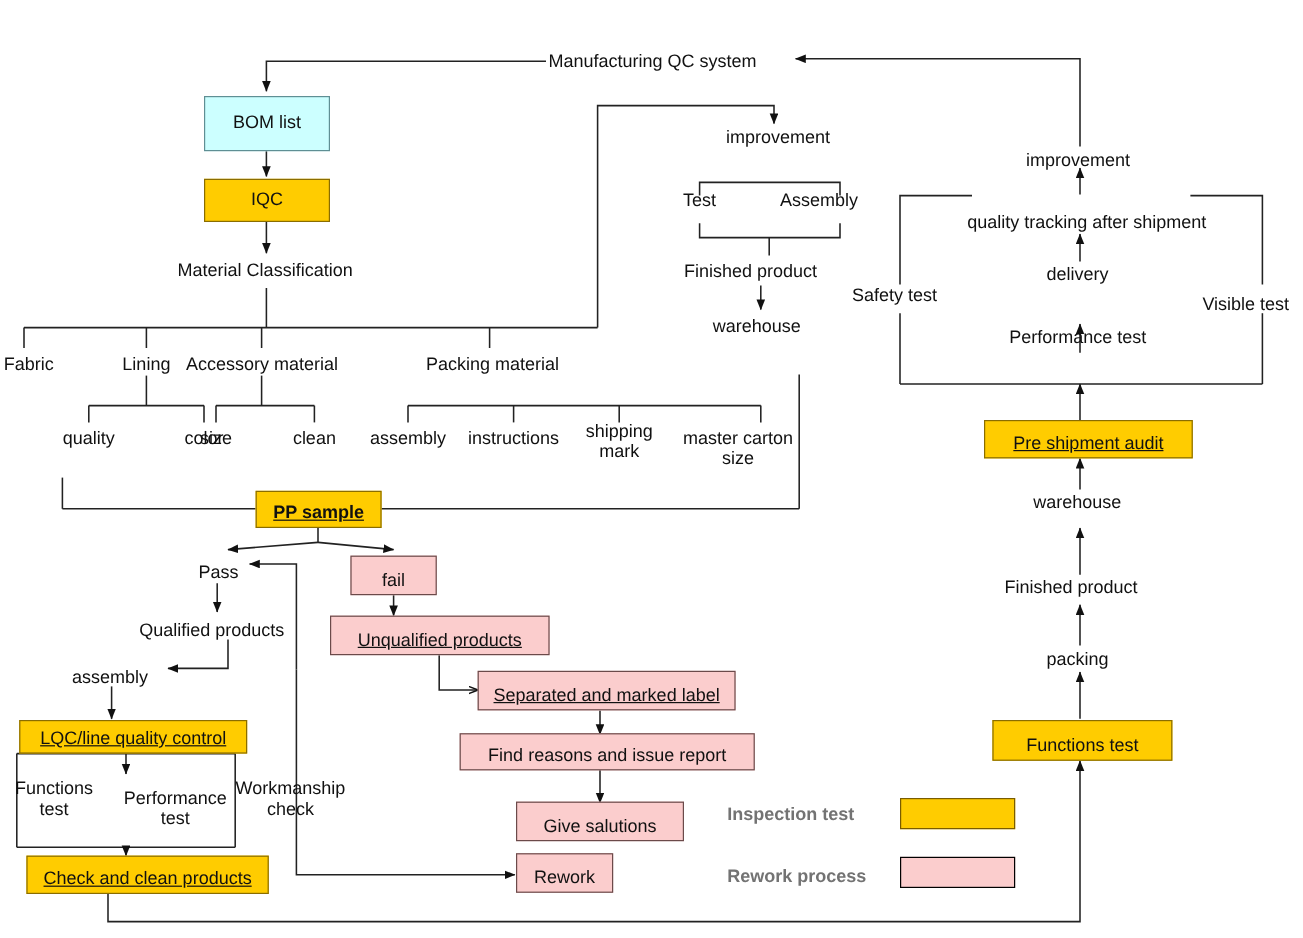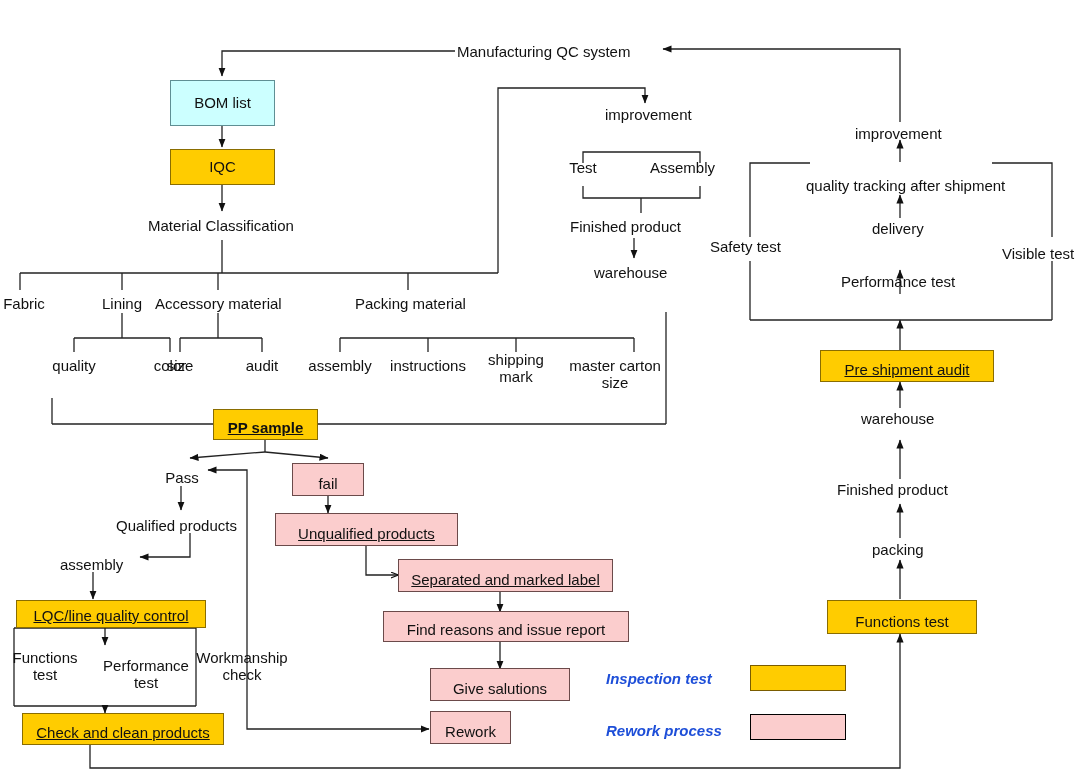--- a/index.html
+++ b/index.html
@@ -39,23 +39,22 @@
   }
   .box.yellow{background:#ffcc00;border-color:#8a6d00;}
   .box.pink{background:#fbcdcd;border-color:#6b4a4a;}
   .box.cyan{background:#ccffff;border-color:#5f8f94;align-items:center;padding-bottom:0;}
   .box .u{text-decoration:underline;}
 
   .legend-label{
     position:absolute;
     font-size:15px;
     font-weight:bold;
-    color:#1d4ed8;
+    color:#737373;
     white-space:nowrap;
-    font-style:italic;
   }
   .swatch{position:absolute;box-sizing:border-box;border:1px solid #000;}
   .swatch.yellow{background:#ffcc00;border-color:#7a5c00;}
   .swatch.pink{background:#fbcdcd;border-color:#000;}
 </style>
 </head>
 <body>
 
 <div id="canvas">
 
@@ -177,21 +176,21 @@
   <div class="lbl" style="left:148px;top:217px;">Material Classification</div>
 
   <div class="lbl" style="left:0px;top:295px;width:48px;">Fabric</div>
   <div class="lbl" style="left:92px;top:295px;width:60px;">Lining</div>
   <div class="lbl" style="left:155px;top:295px;">Accessory material</div>
   <div class="lbl" style="left:355px;top:295px;">Packing material</div>
 
   <div class="lbl" style="left:44px;top:357px;width:60px;">quality</div>
   <div class="lbl" style="left:142px;top:357px;width:56px;">color</div>
   <div class="lbl" style="left:152px;top:357px;width:56px;">size</div>
-  <div class="lbl" style="left:234px;top:357px;width:56px;">audit</div>
+  <div class="lbl" style="left:234px;top:357px;width:56px;">clean</div>
   <div class="lbl" style="left:296px;top:357px;width:88px;">assembly</div>
   <div class="lbl" style="left:382px;top:357px;width:92px;">instructions</div>
   <div class="lbl wrap" style="left:480px;top:351px;width:72px;">shipping mark</div>
   <div class="lbl wrap" style="left:566px;top:357px;width:98px;">master carton size</div>
 
   <div class="box yellow" style="left:213px;top:409px;width:105px;height:31px;font-weight:bold;">
     <span class="u">PP sample</span>
   </div>
 
   <div class="lbl" style="left:158px;top:469px;width:48px;">Pass</div>

